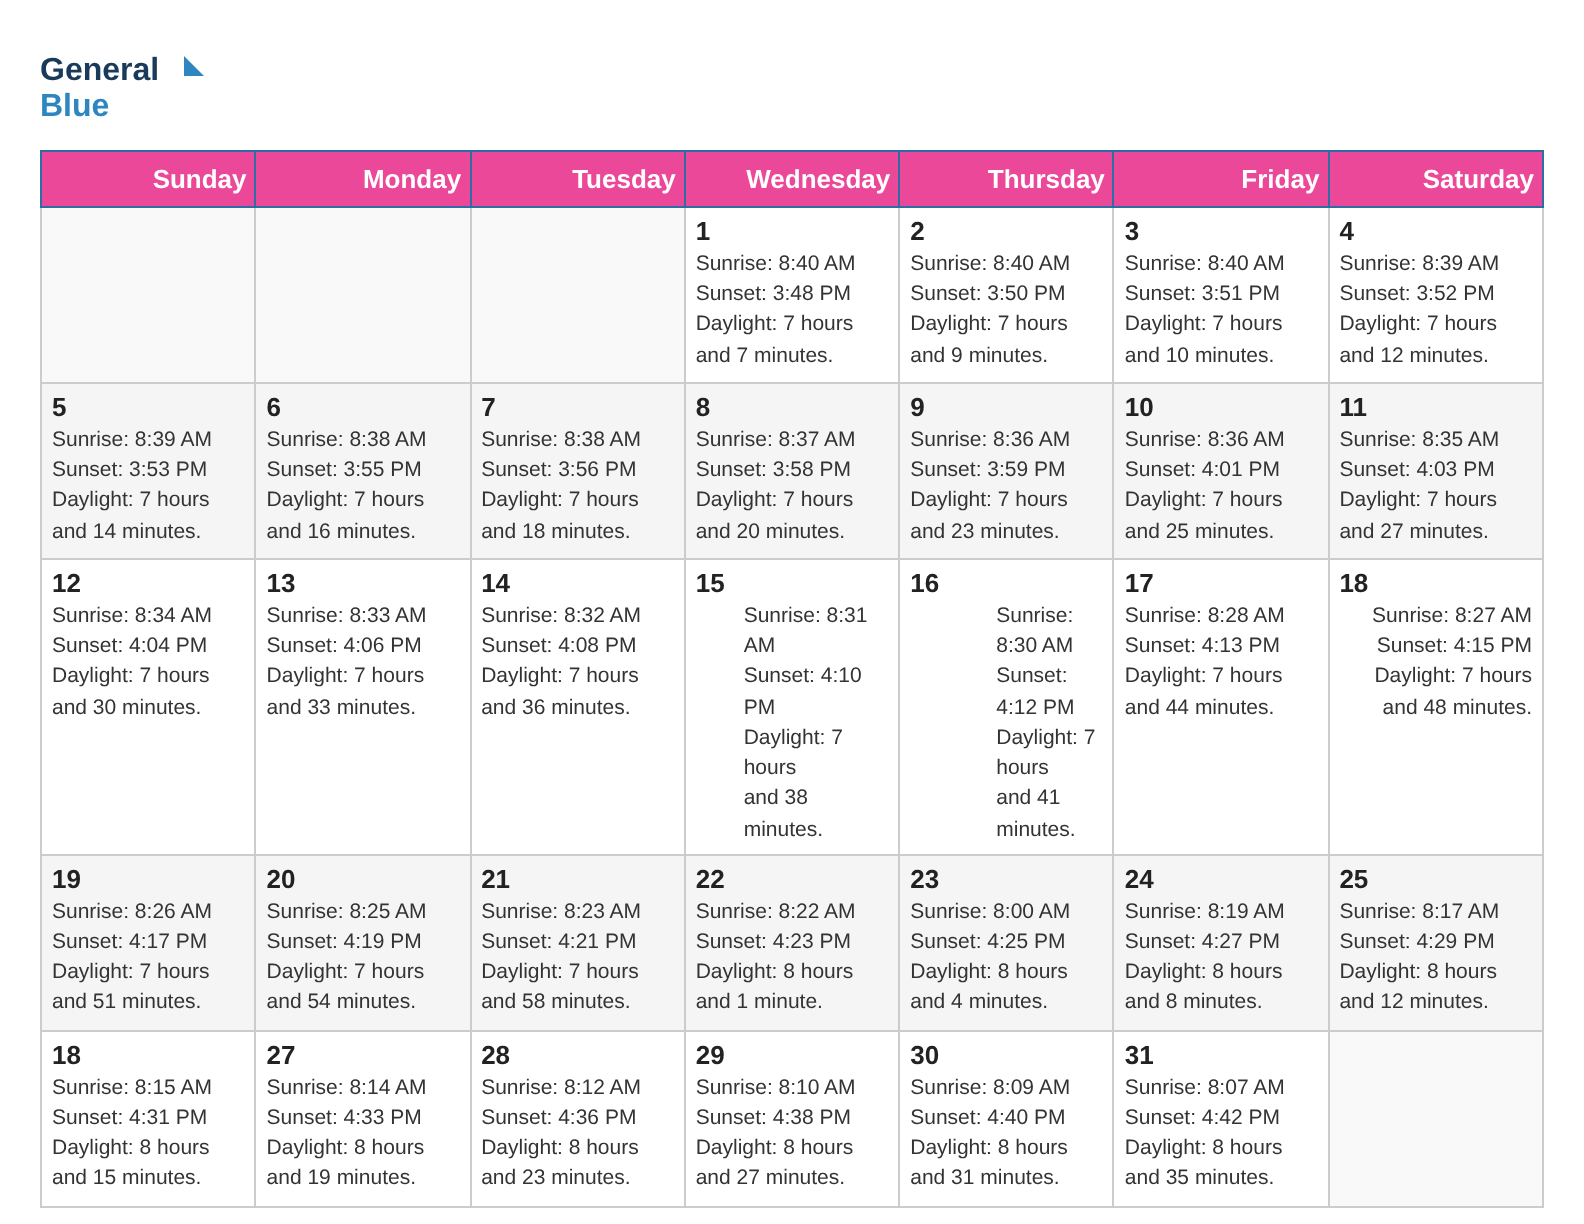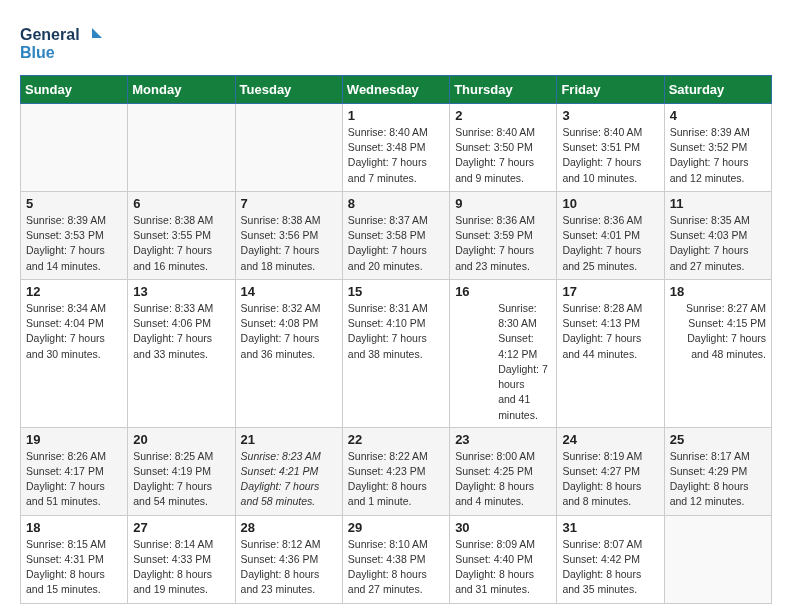--- a/index.html
+++ b/index.html
@@ -33,26 +33,26 @@
     .calendar-subtitle {
       font-size: 16px;
       color: #444;
     }
     table {
       width: 100%;
       border-collapse: collapse;
       table-layout: fixed;
     }
     thead tr th {
-      background: #15803d;
+      background: #ec4899;
       color: #fff;
       font-size: 13px;
       font-weight: bold;
       padding: 6px 4px;
-      text-align: left;
+      text-align: right;
       border: 1px solid #2e6da4;
     }
     tbody tr td {
       border: 1px solid #ccc;
       vertical-align: top;
       padding: 4px 5px;
       min-height: 80px;
       height: 88px;
       font-size: 11px;
       color: #222;
@@ -207,21 +207,21 @@
         </td>
         <td>
           <span class="day-num">14</span>
           <div class="day-info" style="white-space: pre-line;">Sunrise: 8:32 AM
 Sunset: 4:08 PM
 Daylight: 7 hours
 and 36 minutes.</div>
         </td>
         <td>
           <span class="day-num">15</span>
-          <div class="day-info" style="white-space: pre-line;">Sunrise: 8:31 AM
+          <div class="day-info" style="white-space: pre-line; margin-left: 24px;">Sunrise: 8:31 AM
 Sunset: 4:10 PM
 Daylight: 7 hours
 and 38 minutes.</div>
         </td>
         <td>
           <span class="day-num">16</span>
           <div class="day-info" style="white-space: pre-line; margin-left: 43px;">Sunrise: 8:30 AM
 Sunset: 4:12 PM
 Daylight: 7 hours
 and 41 minutes.</div>
@@ -251,21 +251,21 @@
         </td>
         <td>
           <span class="day-num">20</span>
           <div class="day-info" style="white-space: pre-line;">Sunrise: 8:25 AM
 Sunset: 4:19 PM
 Daylight: 7 hours
 and 54 minutes.</div>
         </td>
         <td>
           <span class="day-num">21</span>
-          <div class="day-info" style="white-space: pre-line; font-style: italic;">Sunrise: 8:23 AM
+          <div class="day-info" style="white-space: pre-line;">Sunrise: 8:23 AM
 Sunset: 4:21 PM
 Daylight: 7 hours
 and 58 minutes.</div>
         </td>
         <td>
           <span class="day-num">22</span>
           <div class="day-info" style="white-space: pre-line;">Sunrise: 8:22 AM
 Sunset: 4:23 PM
 Daylight: 8 hours
 and 1 minute.</div>

